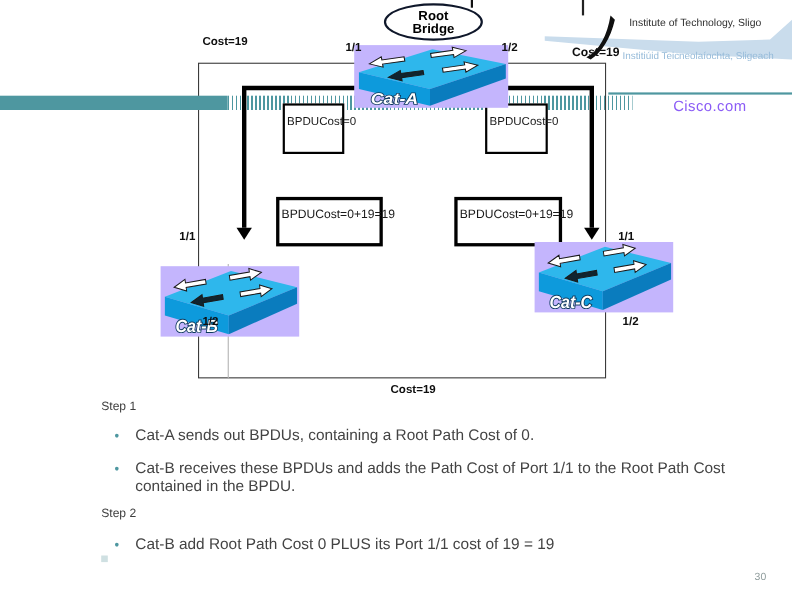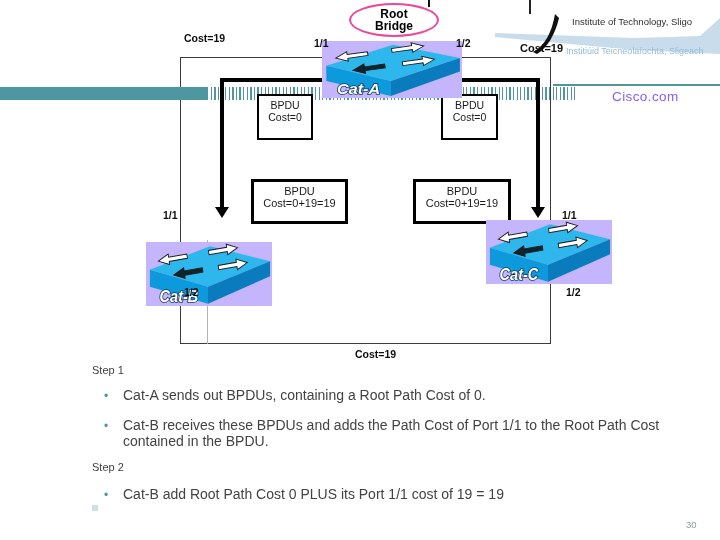--- a/index.html
+++ b/index.html
@@ -17,31 +17,31 @@
 
   
   .link-rect  { position:absolute; left:180px; top:57px; width:371px; height:287px; border:1px solid #3B3B3B; z-index:1; }
   .link-light { position:absolute; left:207px; top:240px; width:1px; height:104px; background:#B3B3B3; z-index:1; }
 
   
   .arrows-svg { position:absolute; left:0; top:0; width:720px; height:240px; z-index:3; }
 
   
   .oval { position:absolute; left:349px; top:3px; width:90px; height:34px; background:#fff;
-          border:2px solid #ec4899; border-radius:50%; z-index:6;
+          border:2px solid #0f172a; border-radius:50%; z-index:6;
           display:flex; flex-direction:column; align-items:center; justify-content:center;
           font-weight:bold; font-size:12px; line-height:12.5px; color:#000; }
   .oval-tick { position:absolute; left:428px; top:0; width:2px; height:7px; background:#111; z-index:6; }
 
   
   .lbl { position:absolute; font-weight:bold; font-size:10.5px; color:#0E0E0E; z-index:6; white-space:nowrap; }
 
   
   .bpdu { position:absolute; background:#fff; border:2px solid #000; z-index:4;
-          display:flex; flex-direction:column; align-items:center; justify-content:space-between;
+          display:flex; flex-direction:row; align-items:center; justify-content:space-between;
           padding:3px 2px 16px 2px; font-size:10.5px; color:#1A1A1A; }
   .bpdu.big { border-width:3px; font-size:11px; }
 
   
   .switch { position:absolute; background:#c4b5fd; z-index:5; }
   .switch svg { display:block; width:100%; height:100%; }
 
   
   .logo-svg   { position:absolute; left:495px; top:8px; width:225px; height:50px; z-index:5; }
   .logo-tick  { position:absolute; left:529px; top:0; width:2px; height:14px; background:#222; z-index:6; }

